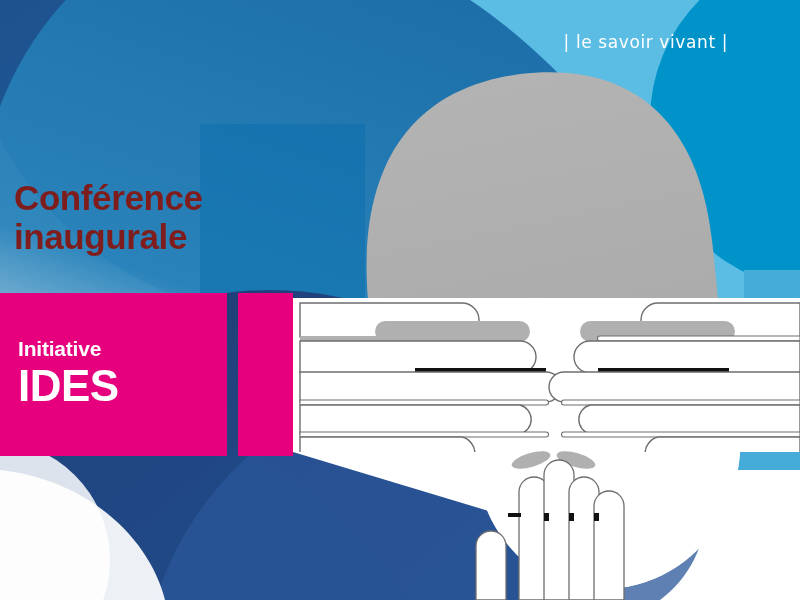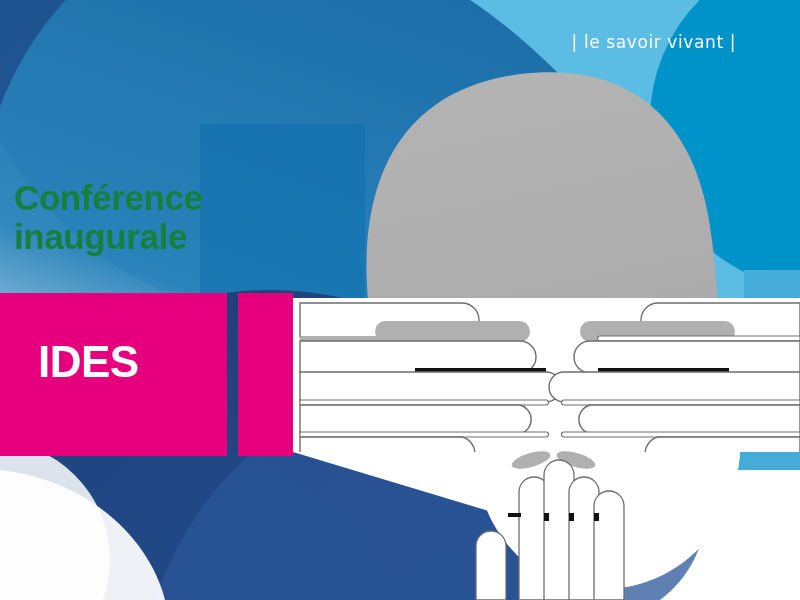--- a/index.html
+++ b/index.html
@@ -23,41 +23,40 @@
     inset: 0;
     width: 800px;
     height: 600px;
   }
   .text-layer {
     position: absolute;
     inset: 0;
     width: 736px;
     height: 600px;
     pointer-events: none;
-    padding-left: 8px;
   }
   .text-layer > * { pointer-events: auto; }
 
   #tagline {
     position: absolute;
     right: 8px;
     top: 32px;
     color: #ffffff;
     font-size: 17px;
     font-weight: 400;
     letter-spacing: 0.6px;
     font-family: "DejaVu Sans", sans-serif;
     white-space: nowrap;
   }
 
   #conf-title {
     position: absolute;
     left: 14px;
     top: 178px;
-    color: #15803d;
+    color: #7f1d1d;
     font-size: 35px;
     font-weight: bold;
     line-height: 1.12;
     letter-spacing: -0.4px;
     white-space: pre-line;
   }
 
   #ides-block {
     position: absolute;
     left: 18px;
@@ -71,21 +70,20 @@
     letter-spacing: -0.2px;
     display: block;
   }
   #ides-acronym {
     display: block;
     font-size: 44px;
     font-weight: bold;
     letter-spacing: -0.5px;
     line-height: 1.05;
     margin-top: 2px;
-    margin-left: 20px;
   }
 </style>
 </head>
 <body>
 
 <div id="slide">
 
   <svg id="artboard" viewBox="0 0 800 600" width="800" height="600" xmlns="http://www.w3.org/2000/svg">
     <defs>
       <linearGradient id="gradLeftArc" x1="0" y1="1" x2="0.35" y2="0">
@@ -212,17 +210,18 @@
   </svg>
 
   <div class="text-layer">
 
     <div id="tagline">| le savoir vivant |</div>
 
     <div id="conf-title">Conférence
 inaugurale</div>
 
     <div id="ides-block">
+      <span id="ides-line1">Initiative</span>
       <span id="ides-acronym">IDES</span>
     </div>
 
   </div>
 </div>
 
 </body></html>

